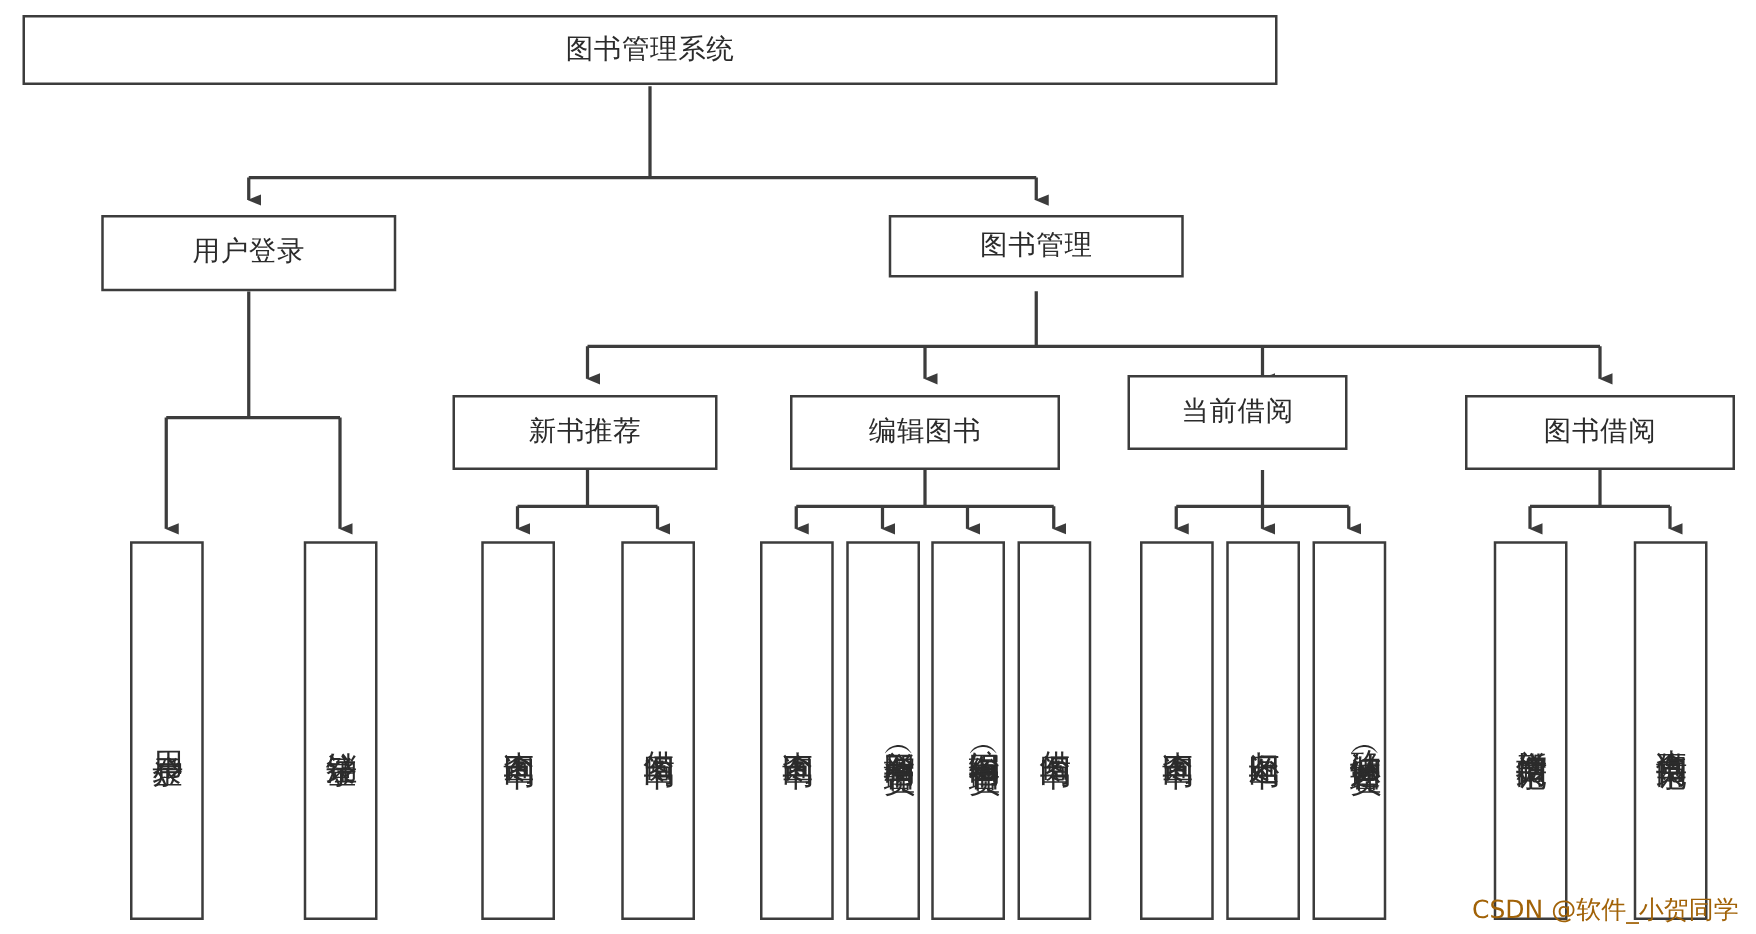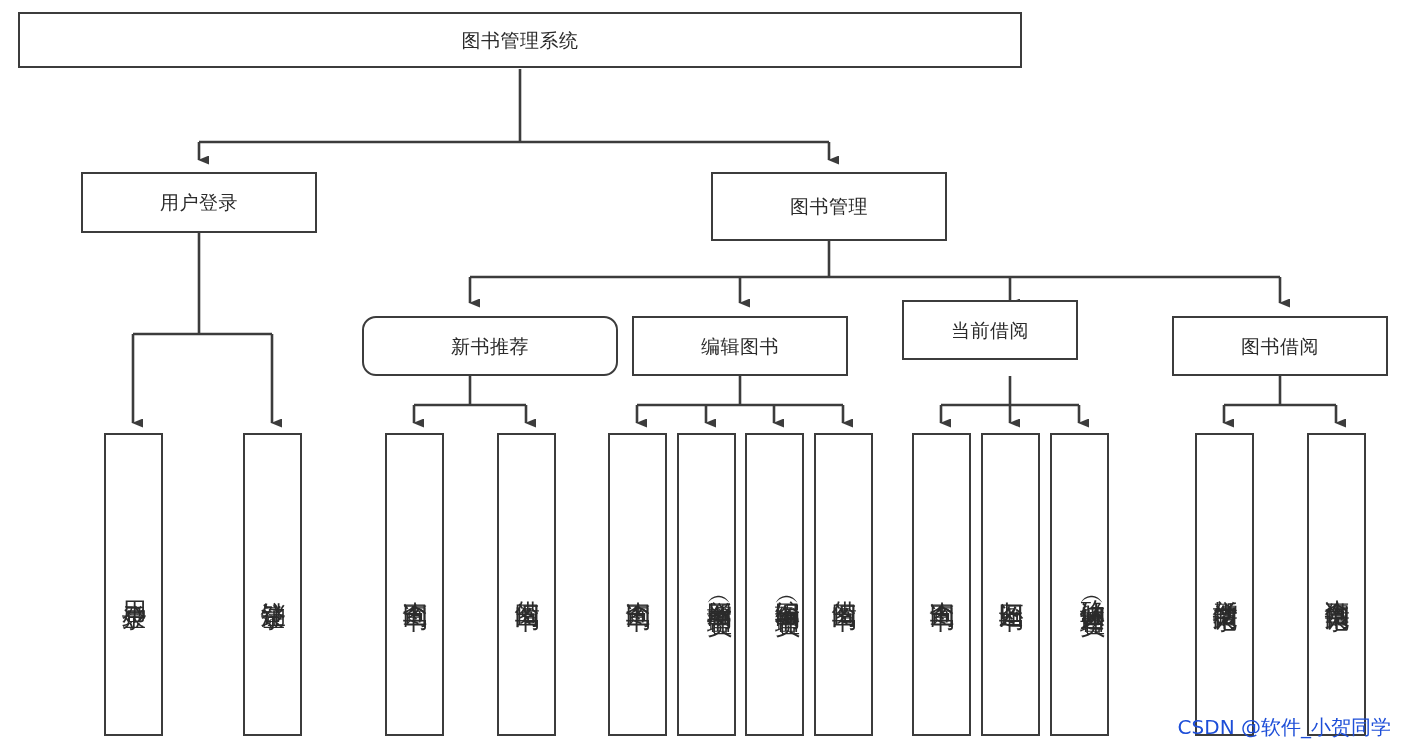--- a/index.html
+++ b/index.html
@@ -31,21 +31,21 @@
     box-sizing: border-box;
     background: #ffffff;
     border: 2.5px solid #3c3c3c;
     display: flex;
     align-items: center;
     justify-content: center;
     color: #2b2b2b;
     z-index: 2;
   }
   .node-h {
-    font-size: 19px;
+    font-size: 22px;
     line-height: 1.2;
     letter-spacing: 0.5px;
     white-space: nowrap;
   }
   .node-v {
     writing-mode: vertical-rl;
     text-orientation: upright;
     font-size: 25px;
     line-height: 1.22;
     letter-spacing: 2px;
@@ -55,21 +55,21 @@
   }
   .node-v.centered {
     align-items: center;
     padding-top: 0;
   }
   .watermark {
     position: absolute;
     right: 14px;
     bottom: 6px;
     font-size: 20px;
-    color: #1d4ed8;
+    color: #a16207;
     white-space: nowrap;
     z-index: 5;
     font-family: "DejaVu Sans", "Liberation Sans", sans-serif;
     text-align: center;
   }
 </style>
 </head>
 <body>
 
 <div id="canvas">
@@ -120,23 +120,23 @@
       <path d="M1280,376 L1280,405"></path>
       <path d="M1224,405 L1336,405"></path>
       <path d="M1224,405 L1224,423" marker-end="url(#arw)"></path>
       <path d="M1336,405 L1336,423" marker-end="url(#arw)"></path>
     </g>
   </svg>
 
   <div class="node node-h" style="left:18px; top:12px; width:1004px; height:56px;">图书管理系统</div>
 
   <div class="node node-h" style="left:81px; top:172px; width:236px; height:61px;">用户登录</div>
-  <div class="node node-h" style="left:711px; top:172px; width:236px; height:69px;">图书管理</div>
+  <div class="node node-h" style="left:711px; top:172px; width:236px; height:50px;">图书管理</div>
 
-  <div class="node node-h" style="left:362px; top:316px; width:256px; height:60px;border-radius:14px;">新书推荐</div>
+  <div class="node node-h" style="left:362px; top:316px; width:212px; height:60px;">新书推荐</div>
   <div class="node node-h" style="left:632px; top:316px; width:216px; height:60px;">编辑图书</div>
   <div class="node node-h" style="left:902px; top:300px; width:176px; height:60px;">当前借阅</div>
   <div class="node node-h" style="left:1172px; top:316px; width:216px; height:60px;">图书借阅</div>
 
   <div class="node node-v centered" style="left:104px; top:433px; width:59px; height:303px;">用户登录</div>
   <div class="node node-v centered" style="left:243px; top:433px; width:59px; height:303px;">注销登录</div>
 
   <div class="node node-v centered" style="left:385px; top:433px; width:59px; height:303px;">查询图书</div>
   <div class="node node-v centered" style="left:497px; top:433px; width:59px; height:303px;">借阅图书</div>
 

